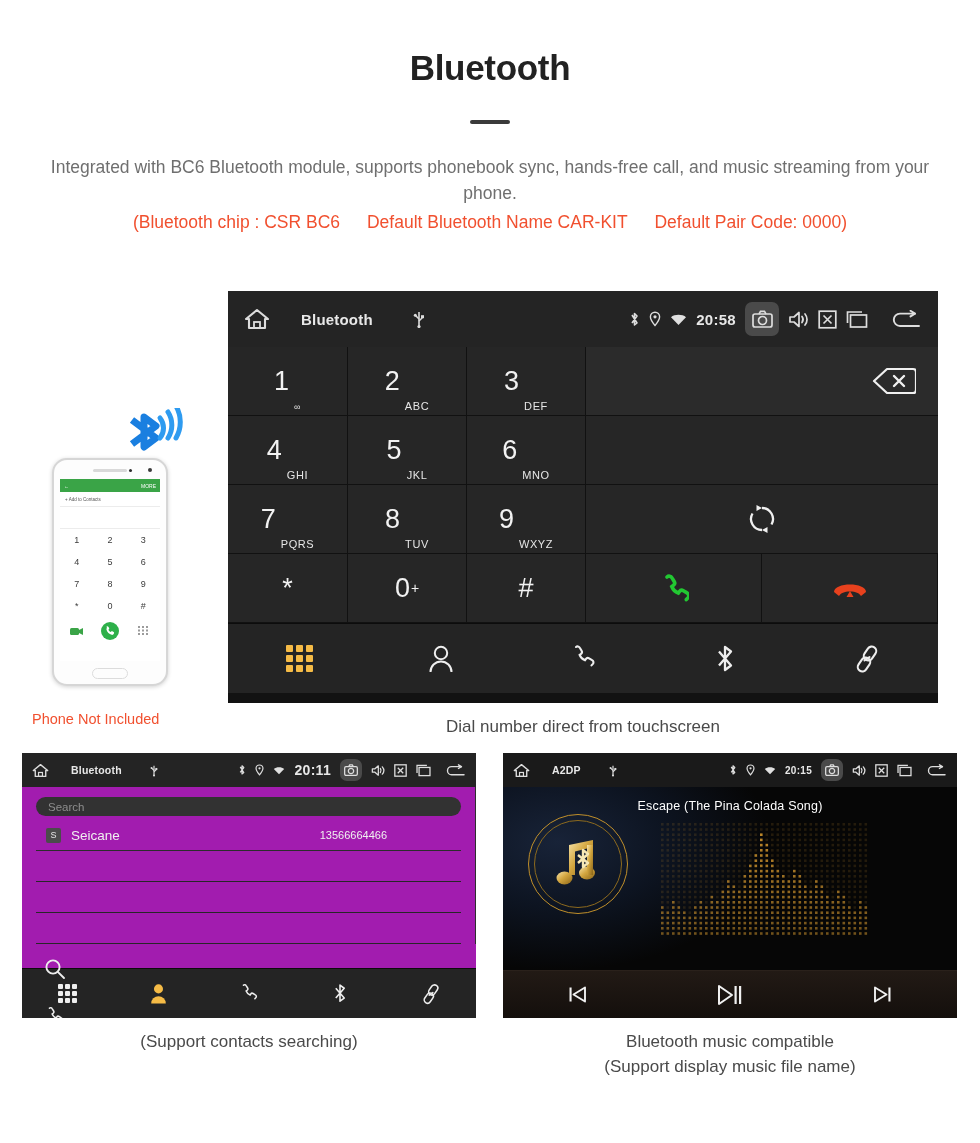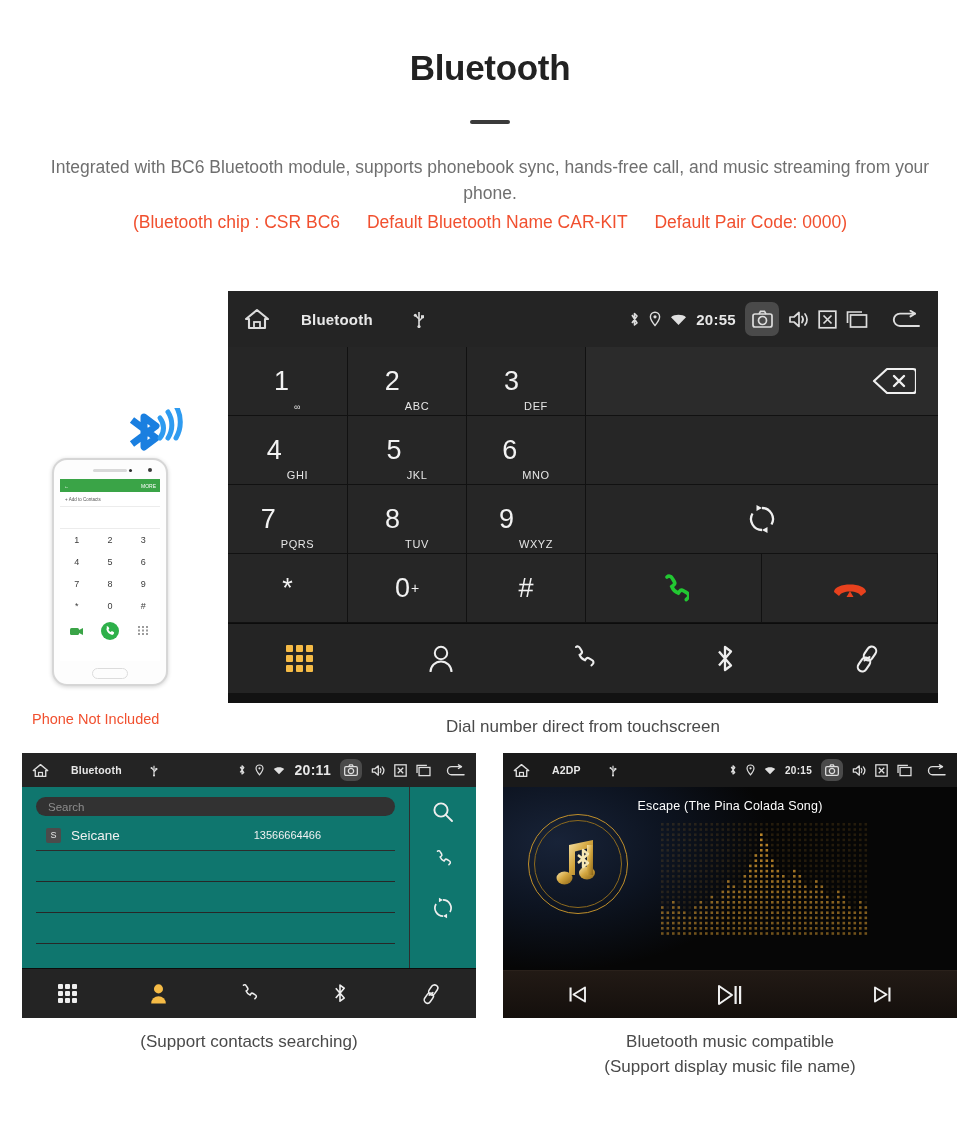--- a/index.html
+++ b/index.html
@@ -123,21 +123,21 @@
 
   
   .dpgrid { display: grid; grid-template-columns: repeat(3, 1fr); gap: 3px; }
   .dpgrid i { display: block; border-radius: 1px; }
 
   
   #phonebook { left: 22px; top: 753px; width: 454px; height: 265px; }
   #phonebook .statusbar { height: 34px; padding: 0 10px; font-size: 10.5px; }
   #phonebook .sb-left .sb-title { margin-left: 22px; }
   #phonebook .sb-left .usb { margin-left: 28px; }
-  .pb-body { display: flex; height: 181px; background: #0f766e; }
+  .pb-body { display: flex; height: 181px; background: #a21caf; flex-direction: column; }
   .pb-main { flex: 1; padding: 10px 14px 0 14px; border-right: 1px solid #2e2e2e; }
   .searchbox {
     height: 19px;
     background: #323232;
     border-radius: 10px;
     display: flex; align-items: center;
     padding: 0 12px;
     color: #8d8d8d;
     font-size: 11.5px;
   }
@@ -351,21 +351,21 @@
         <svg width="12" height="16" viewBox="0 0 12 16">
             <path d="M6 1.3c-2.6 0-4.6 2-4.6 4.5 0 3.3 4.6 8.7 4.6 8.7s4.6-5.4 4.6-8.7c0-2.5-2-4.5-4.6-4.5z" fill="none" stroke="#ddd" stroke-width="1.4"></path>
             <circle cx="6" cy="5.8" r="1.6" fill="#ddd"></circle>
           </svg>
       </span>
       <span class="ico">
         <svg width="17" height="13" viewBox="0 0 17 13">
             <path d="M1 4.2 C4.5 1, 12.5 1, 16 4.2 L8.5 12 Z" fill="#e0e0e0"></path>
           </svg>
       </span>
-      <span class="sb-clock">20:55</span>
+      <span class="sb-clock">20:58</span>
       <span class="sb-cam" style="width:34px;height:34px;">
         <svg width="21" height="18" viewBox="0 0 21 18">
             <rect x="1" y="4" width="19" height="13" rx="2" fill="none" stroke="#ddd" stroke-width="1.7"></rect>
             <path d="M7 4 L8.5 1.4 L12.5 1.4 L14 4" fill="none" stroke="#ddd" stroke-width="1.6"></path>
             <circle cx="10.5" cy="10.5" r="4" fill="none" stroke="#ddd" stroke-width="1.7"></circle>
           </svg>
       </span>
       <span class="ico">
         <svg width="21" height="19" viewBox="0 0 21 19">
             <path d="M2 7 L6 7 L11 2.5 L11 16.5 L6 12 L2 12 Z" fill="none" stroke="#ddd" stroke-width="1.7" stroke-linejoin="round"></path>

